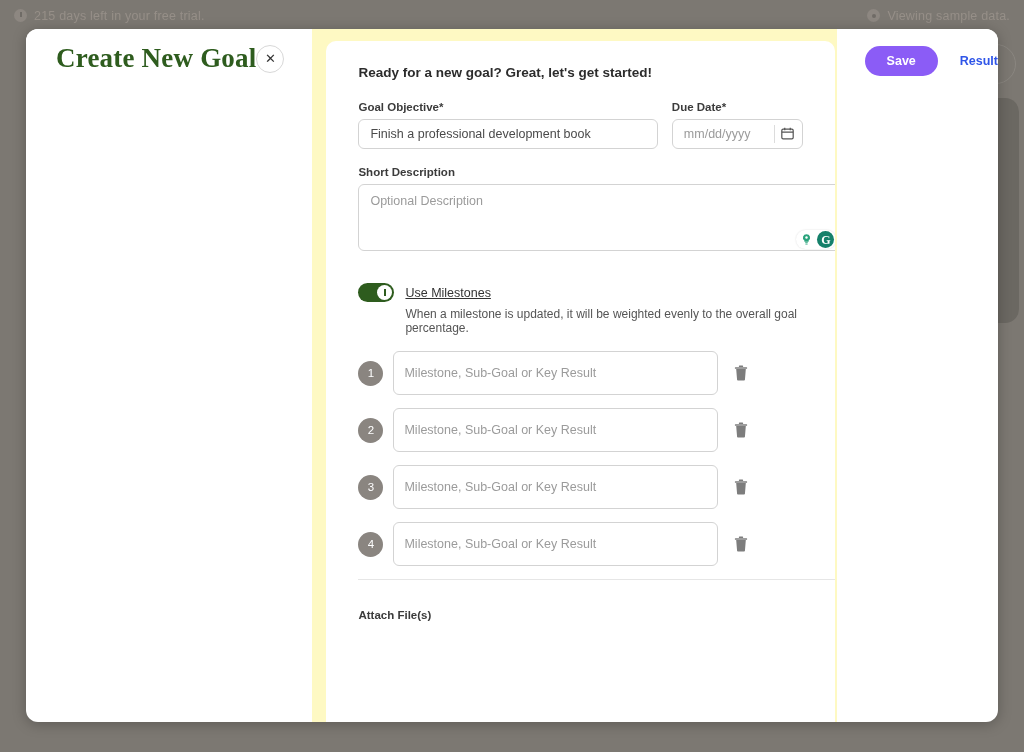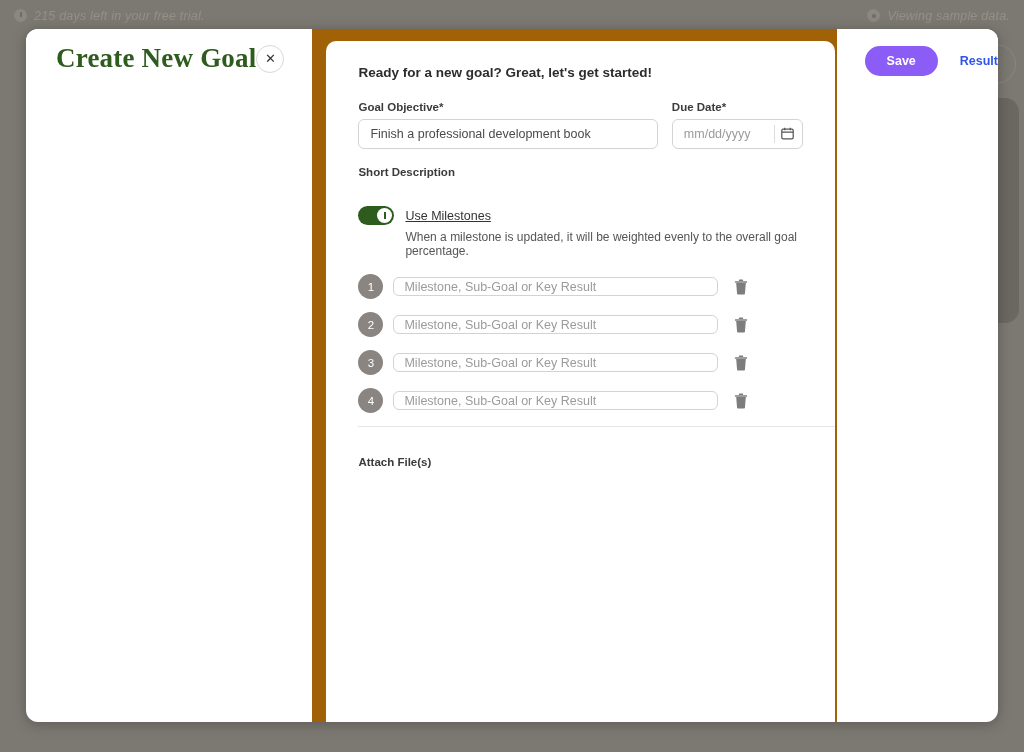--- a/index.html
+++ b/index.html
@@ -11,21 +11,21 @@
   }
   body { background: #7c7872; position: relative; }
 
   
   .bg-banner {
     position: absolute; top: 0; left: 0; width: 1024px; height: 32px;
     display: flex; align-items: center; justify-content: space-between;
     padding: 0 14px;
     font-size: 12.5px; color: #968f88; letter-spacing: .2px;
   }
-  .bg-banner .grp { display: flex; align-items: flex-start; gap: 7px; font-style: italic; }
+  .bg-banner .grp { display: flex; align-items: flex-start; gap: 7px; }
   .bg-icon {
     width: 13px; height: 13px; border-radius: 50%;
     background: #8d8781; display: inline-block; position: relative; flex: none;
   }
   .bg-icon.eye::after {
     content: ""; position: absolute; left: 4.5px; top: 4.5px;
     width: 4px; height: 4px; border-radius: 50%; background: #6f6b66;
   }
   .bg-icon.clock::after {
     content: ""; position: absolute; left: 6px; top: 3px;
@@ -64,21 +64,21 @@
   .close-btn {
     width: 28px; height: 28px; border-radius: 50%;
     border: 1px solid #d8d8d8; background: #fff;
     display: flex; align-items: center; justify-content: center;
     font-size: 13px; color: #333; cursor: pointer;
     font-family: "Liberation Sans", sans-serif;
     padding: 0; line-height: 1;
   }
 
   .modal-body {
-    flex: 1 1 auto; background: #a16207;
+    flex: 1 1 auto; background: #fef9c3;
     padding: 12px 2px 0 14px; overflow: hidden; position: relative;
   }
   .inner-card {
     background: #fff; border-radius: 10px 10px 0 0;
     height: 100%; padding: 20px 32px 0 32px; overflow: hidden;
   }
 
   .lead {
     font-size: 13.5px; font-weight: bold; color: #2c2c2c;
     margin: 4px 0 21px 0;
@@ -161,21 +161,21 @@
   .milestones { margin-top: 16px; }
   .ms-row {
     display: flex; align-items: center; gap: 10px; margin-bottom: 13px;
   }
   .ms-num {
     width: 25px; height: 25px; border-radius: 50%; background: #8a8580;
     color: #fff; font-size: 11.5px;
     display: flex; align-items: center; justify-content: center; flex: none;
   }
   .ms-input {
-    width: 325px; height: 19px; border: 1px solid #d3d3d3;
+    width: 325px; height: 44px; border: 1px solid #d3d3d3;
     border-radius: 6px; padding: 0 10px;
     font-size: 12.5px; color: #4a4a4a; background: #fff;
     font-family: "Liberation Sans", sans-serif;
   }
   .ms-input::placeholder { color: #9b9b9b; }
   .trash { width: 14px; height: 16px; cursor: pointer; flex: none; margin-left: 6px; }
 
   .divider {
     width: 485px; height: 1px; background: #e6e6e6; margin: 9px 0 0 0;
   }
@@ -254,20 +254,34 @@
               <line x1="1" y1="6.4" x2="15" y2="6.4" stroke="#555" stroke-width="1.5"></line>
               <line x1="4.6" y1="1" x2="4.6" y2="4" stroke="#555" stroke-width="1.5"></line>
               <line x1="11.4" y1="1" x2="11.4" y2="4" stroke="#555" stroke-width="1.5"></line>
             </svg>
           </div>
         </div>
       </div>
 
       <div class="desc-block">
         <label class="field-label">Short Description</label>
+        <div class="textarea-wrap">
+          <textarea class="textarea" placeholder="Optional Description" style=""></textarea>
+          <div class="gram">
+            <span class="gram-bulb">
+              <svg width="13" height="13" viewBox="0 0 16 16">
+                <path d="M8 1.4a4.4 4.4 0 0 0-2.6 7.95v1.5h5.2v-1.5A4.4 4.4 0 0 0 8 1.4z" fill="#2aa37c"></path>
+                <rect x="6.2" y="11.3" width="3.6" height="1.25" rx=".6" fill="#2aa37c"></rect>
+                <rect x="6.6" y="13.1" width="2.8" height="1.15" rx=".55" fill="#2aa37c"></rect>
+                <circle cx="8" cy="5.6" r="1.5" fill="#fff"></circle>
+              </svg>
+            </span>
+            <span class="gram-g">G</span>
+          </div>
+        </div>
       </div>
 
       <div class="toggle-row">
         <div class="toggle">
           <div class="knob"></div>
         </div>
         <span class="toggle-label">Use Milestones</span>
       </div>
       <div class="toggle-help">When a milestone is updated, it will be weighted evenly to the overall goal percentage.</div>
 

